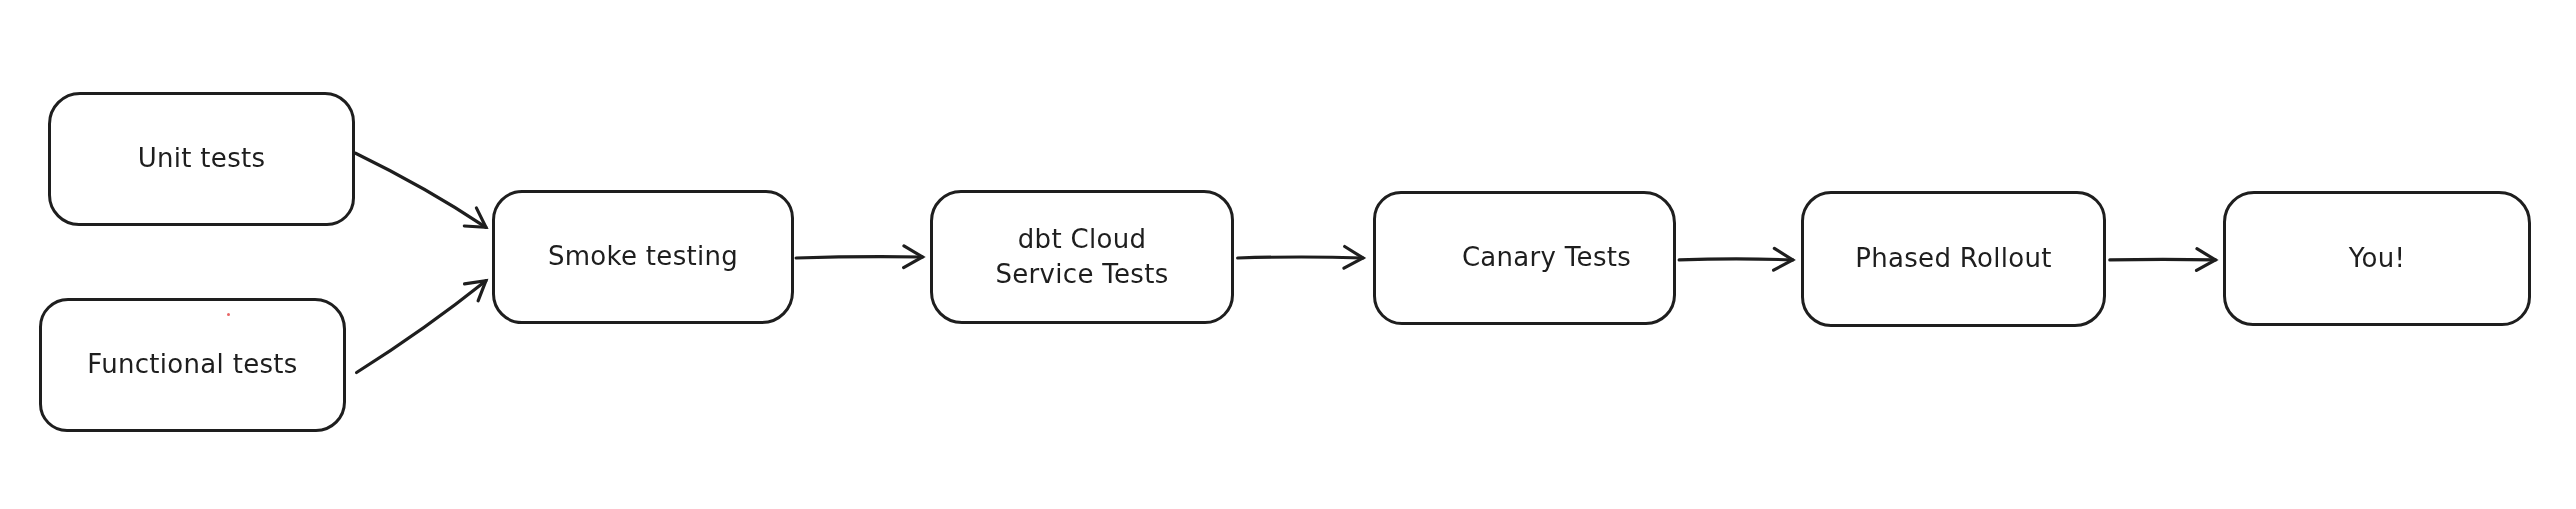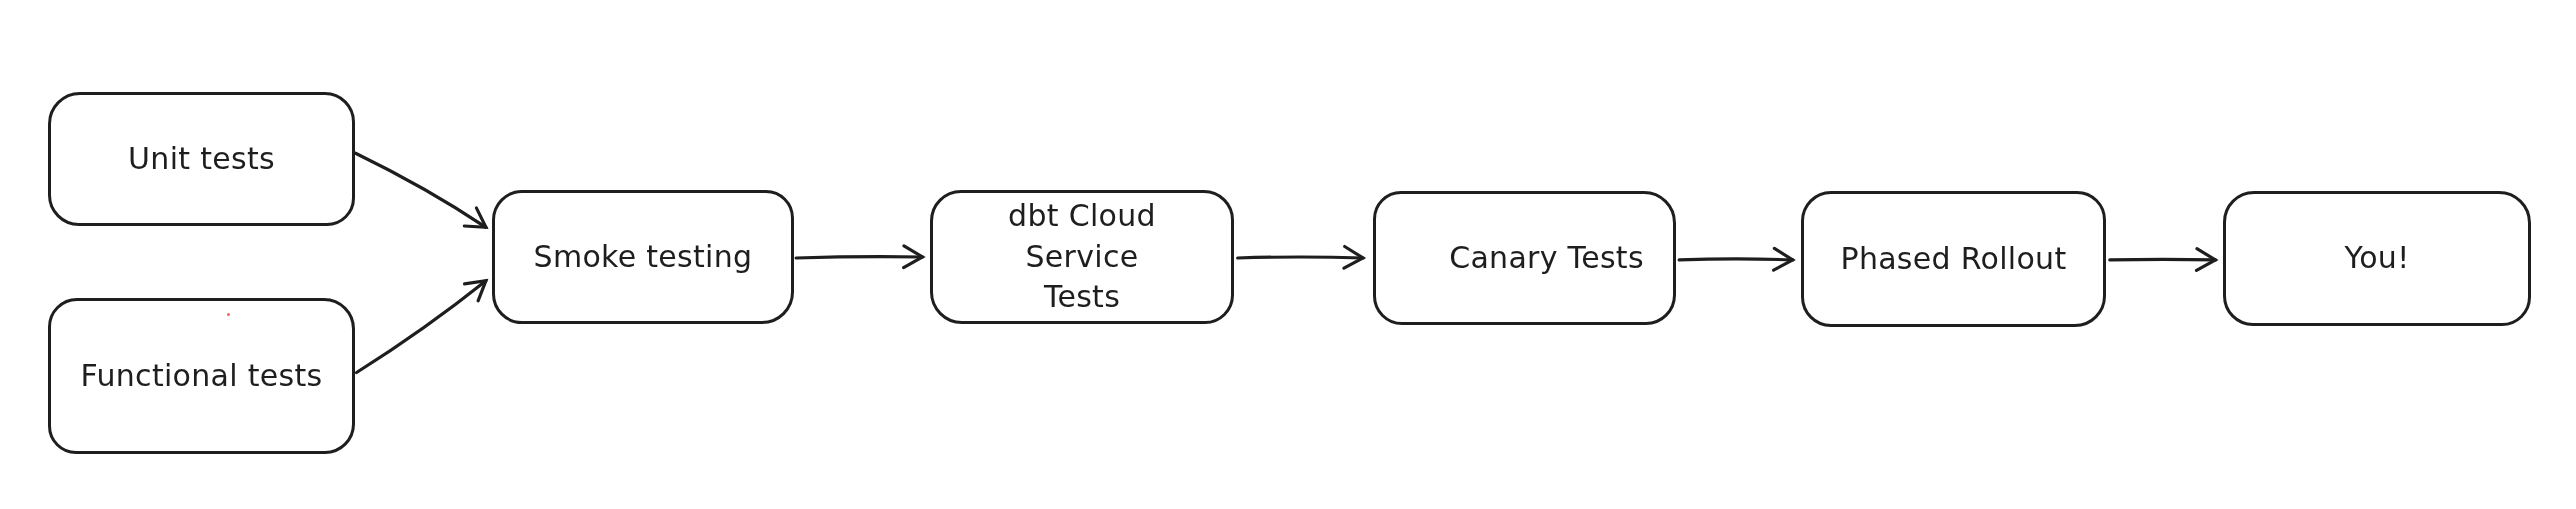--- a/index.html
+++ b/index.html
@@ -26,27 +26,27 @@
   .node {
     position: absolute;
     box-sizing: border-box;
     background: #ffffff;
     border: 3.5px solid #1e1e1e;
     display: flex;
     align-items: center;
     justify-content: center;
     text-align: center;
     color: #1e1e1e;
-    font-size: 30px;
+    font-size: 26px;
     letter-spacing: 0.3px;
     line-height: 1.35;
   }
   
   .node-unit        { left: 48px;   top: 92px;  width: 307px; height: 134px; border-radius: 32px 30px 28px 31px; }
-  .node-functional  { left: 48px;   top: 298px; width: 307px; height: 156px; border-radius: 29px 31px 30px 28px; }
+  .node-functional  { left: 39px;   top: 298px; width: 307px; height: 134px; border-radius: 29px 31px 30px 28px; }
   .node-smoke       { left: 492px;  top: 190px; width: 302px; height: 134px; border-radius: 30px 28px 32px 30px; }
   .node-dbt         { left: 930px;  top: 190px; width: 304px; height: 134px; border-radius: 31px 30px 29px 32px; }
   .node-canary      { left: 1373px; top: 191px; width: 303px; height: 134px; border-radius: 28px 32px 30px 29px; padding-left: 44px; }
   .node-phased      { left: 1801px; top: 191px; width: 305px; height: 136px; border-radius: 30px 29px 31px 30px; }
   .node-you         { left: 2223px; top: 191px; width: 308px; height: 135px; border-radius: 31px 32px 29px 30px; }
   .node-label {
     display: inline-block;
     padding: 0 10px;
   }
   .node-dbt .node-label {

